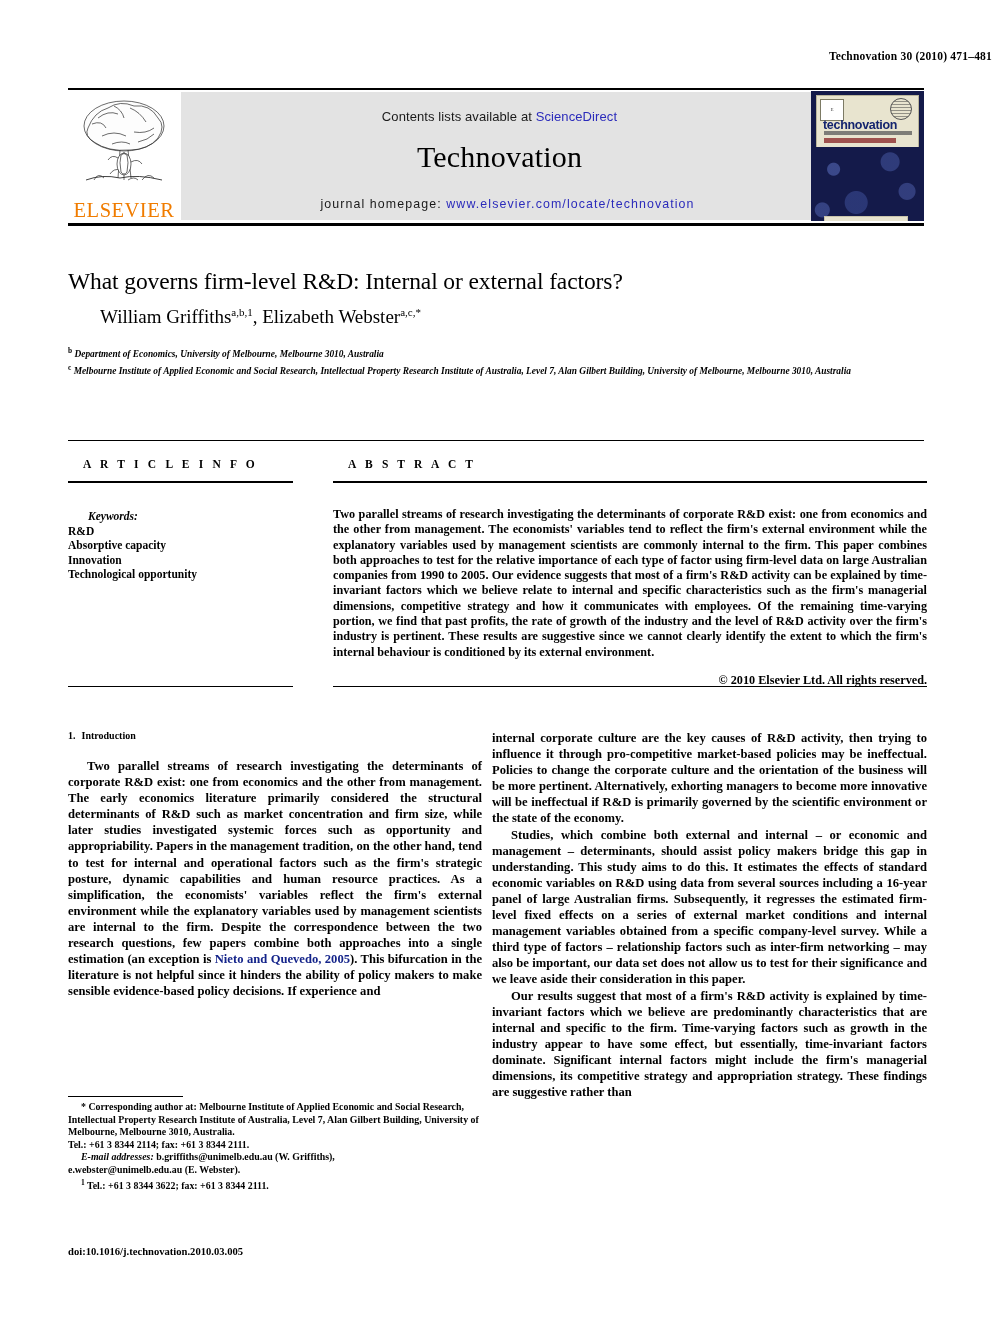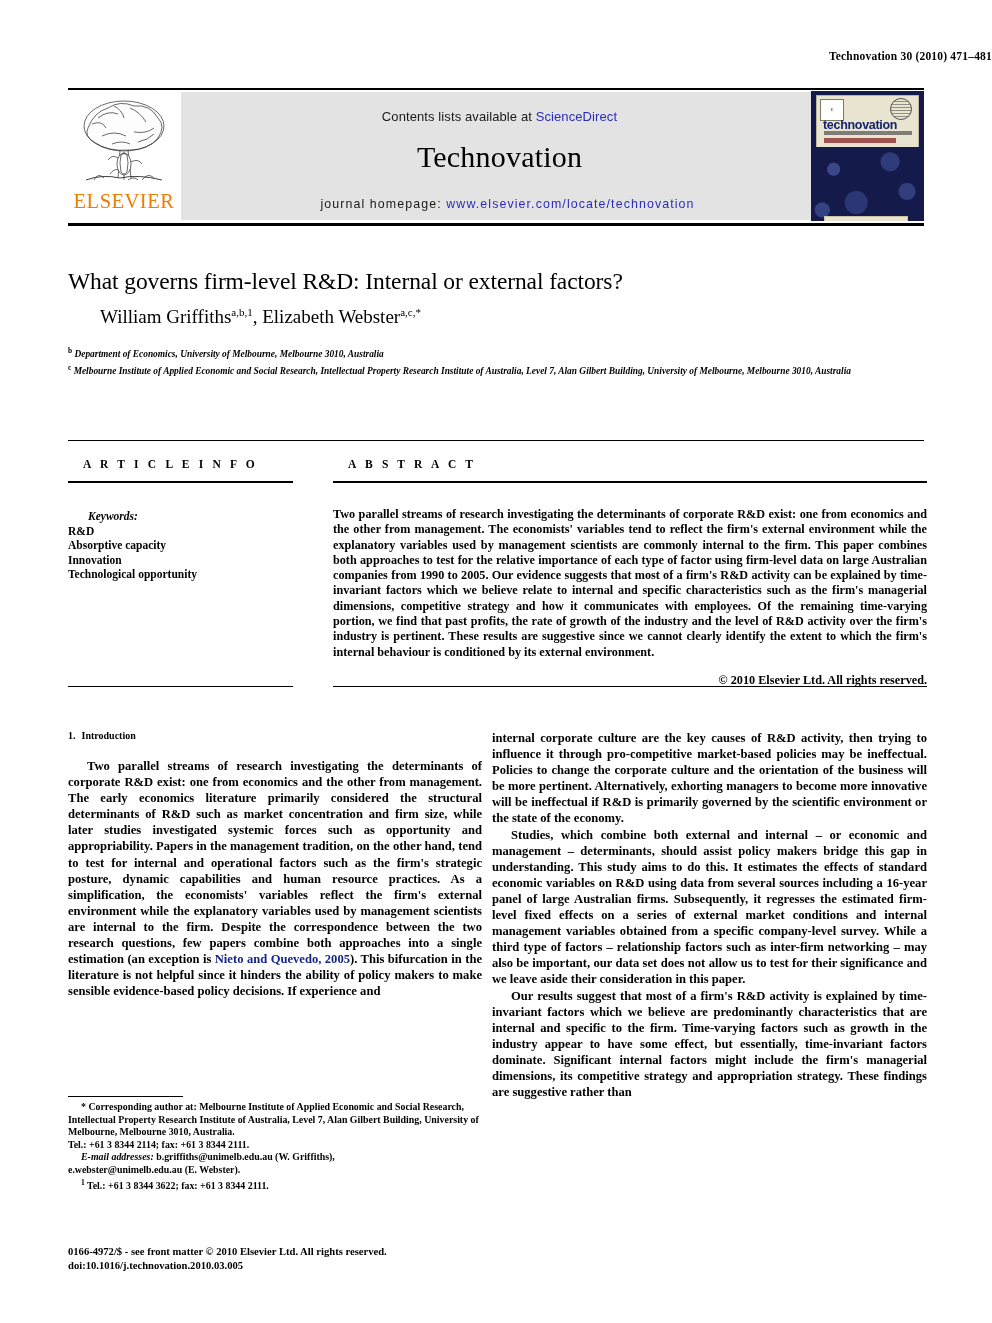--- a/index.html
+++ b/index.html
@@ -60,21 +60,21 @@
     height: 98px;
     display: block;
   }
   .elsevier-word {
     font-family: "Liberation Serif", serif;
     font-size: 20.5px;
     letter-spacing: .5px;
     color: #f07c00;
     font-weight: 400;
     line-height: 1;
-    margin-top: 1px;
+    margin-top: 10px;
   }
   .banner-center {
     position: absolute;
     left: 113px; top: 2px;
     width: 637px;
     height: 128px;
     background: #e3e3e3;
     text-align: center;
   }
   .contents-line {
@@ -452,17 +452,16 @@
   <div class="fn-rule"></div>
   <div class="footnotes">
     <p class="fn fn-ind">* Corresponding author at: Melbourne Institute of Applied Economic and Social Research, Intellectual Property Research Institute of Australia, Level 7, Alan Gilbert Building, University of Melbourne, Melbourne 3010, Australia.</p>
     <p class="fn">Tel.: +61 3 8344 2114; fax: +61 3 8344 2111.</p>
     <p class="fn fn-ind"><span class="fn-em">E-mail addresses:</span> <span>b.griffiths@unimelb.edu.au (W. Griffiths),</span></p>
     <p class="fn">e.webster@unimelb.edu.au (E. Webster).</p>
     <p class="fn fn-ind"><span class="fn-sup">1</span> <span>Tel.: +61 3 8344 3622; fax: +61 3 8344 2111.</span></p>
   </div>
 
   <div class="imprint">
-    <div>0166-4972/$ - see front matter © 2010 Elsevier Ltd. All rights reserved.</div>
     <div>doi:10.1016/j.technovation.2010.03.005</div>
   </div>
 
 </div>
 
 </body></html>

